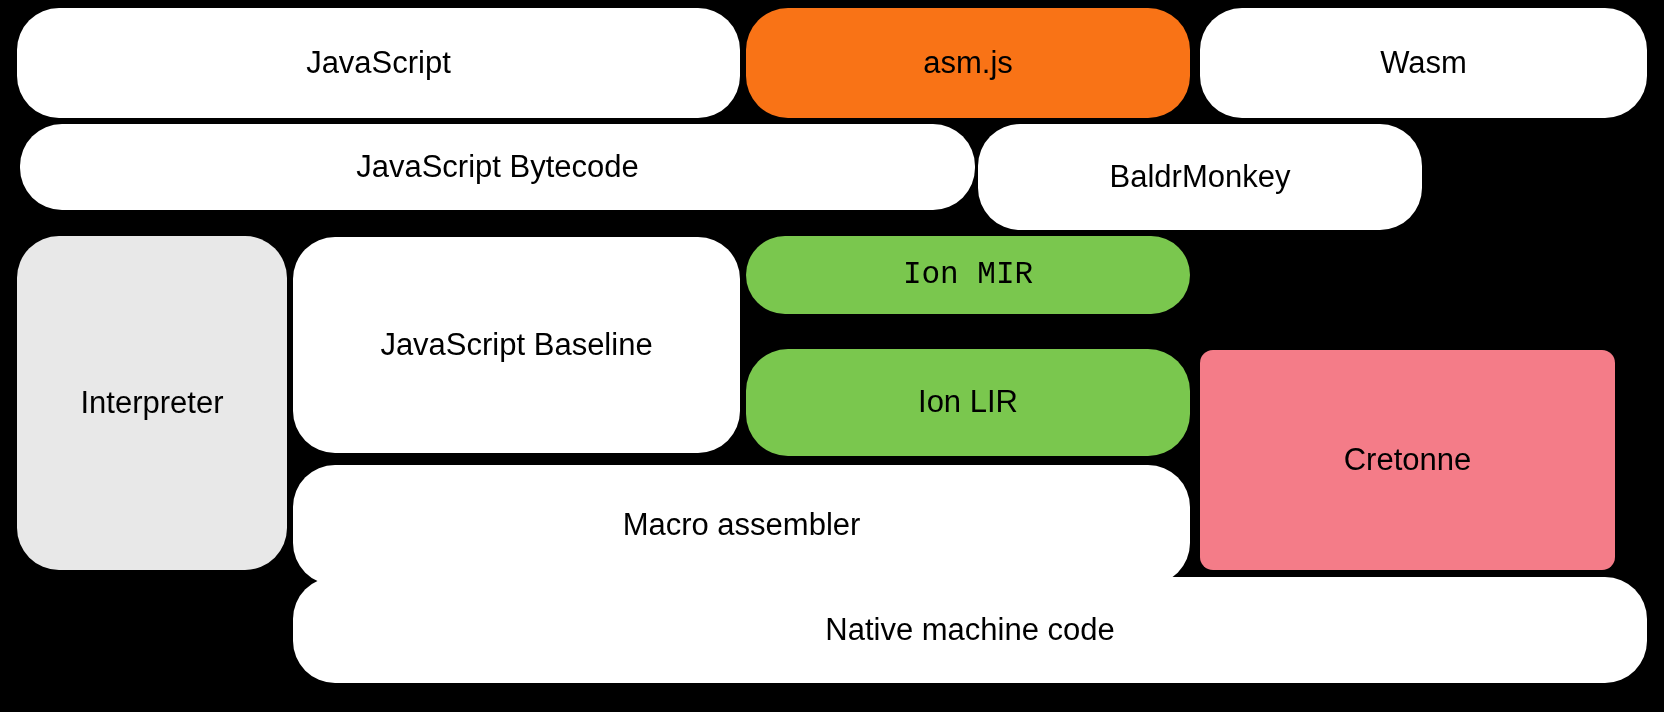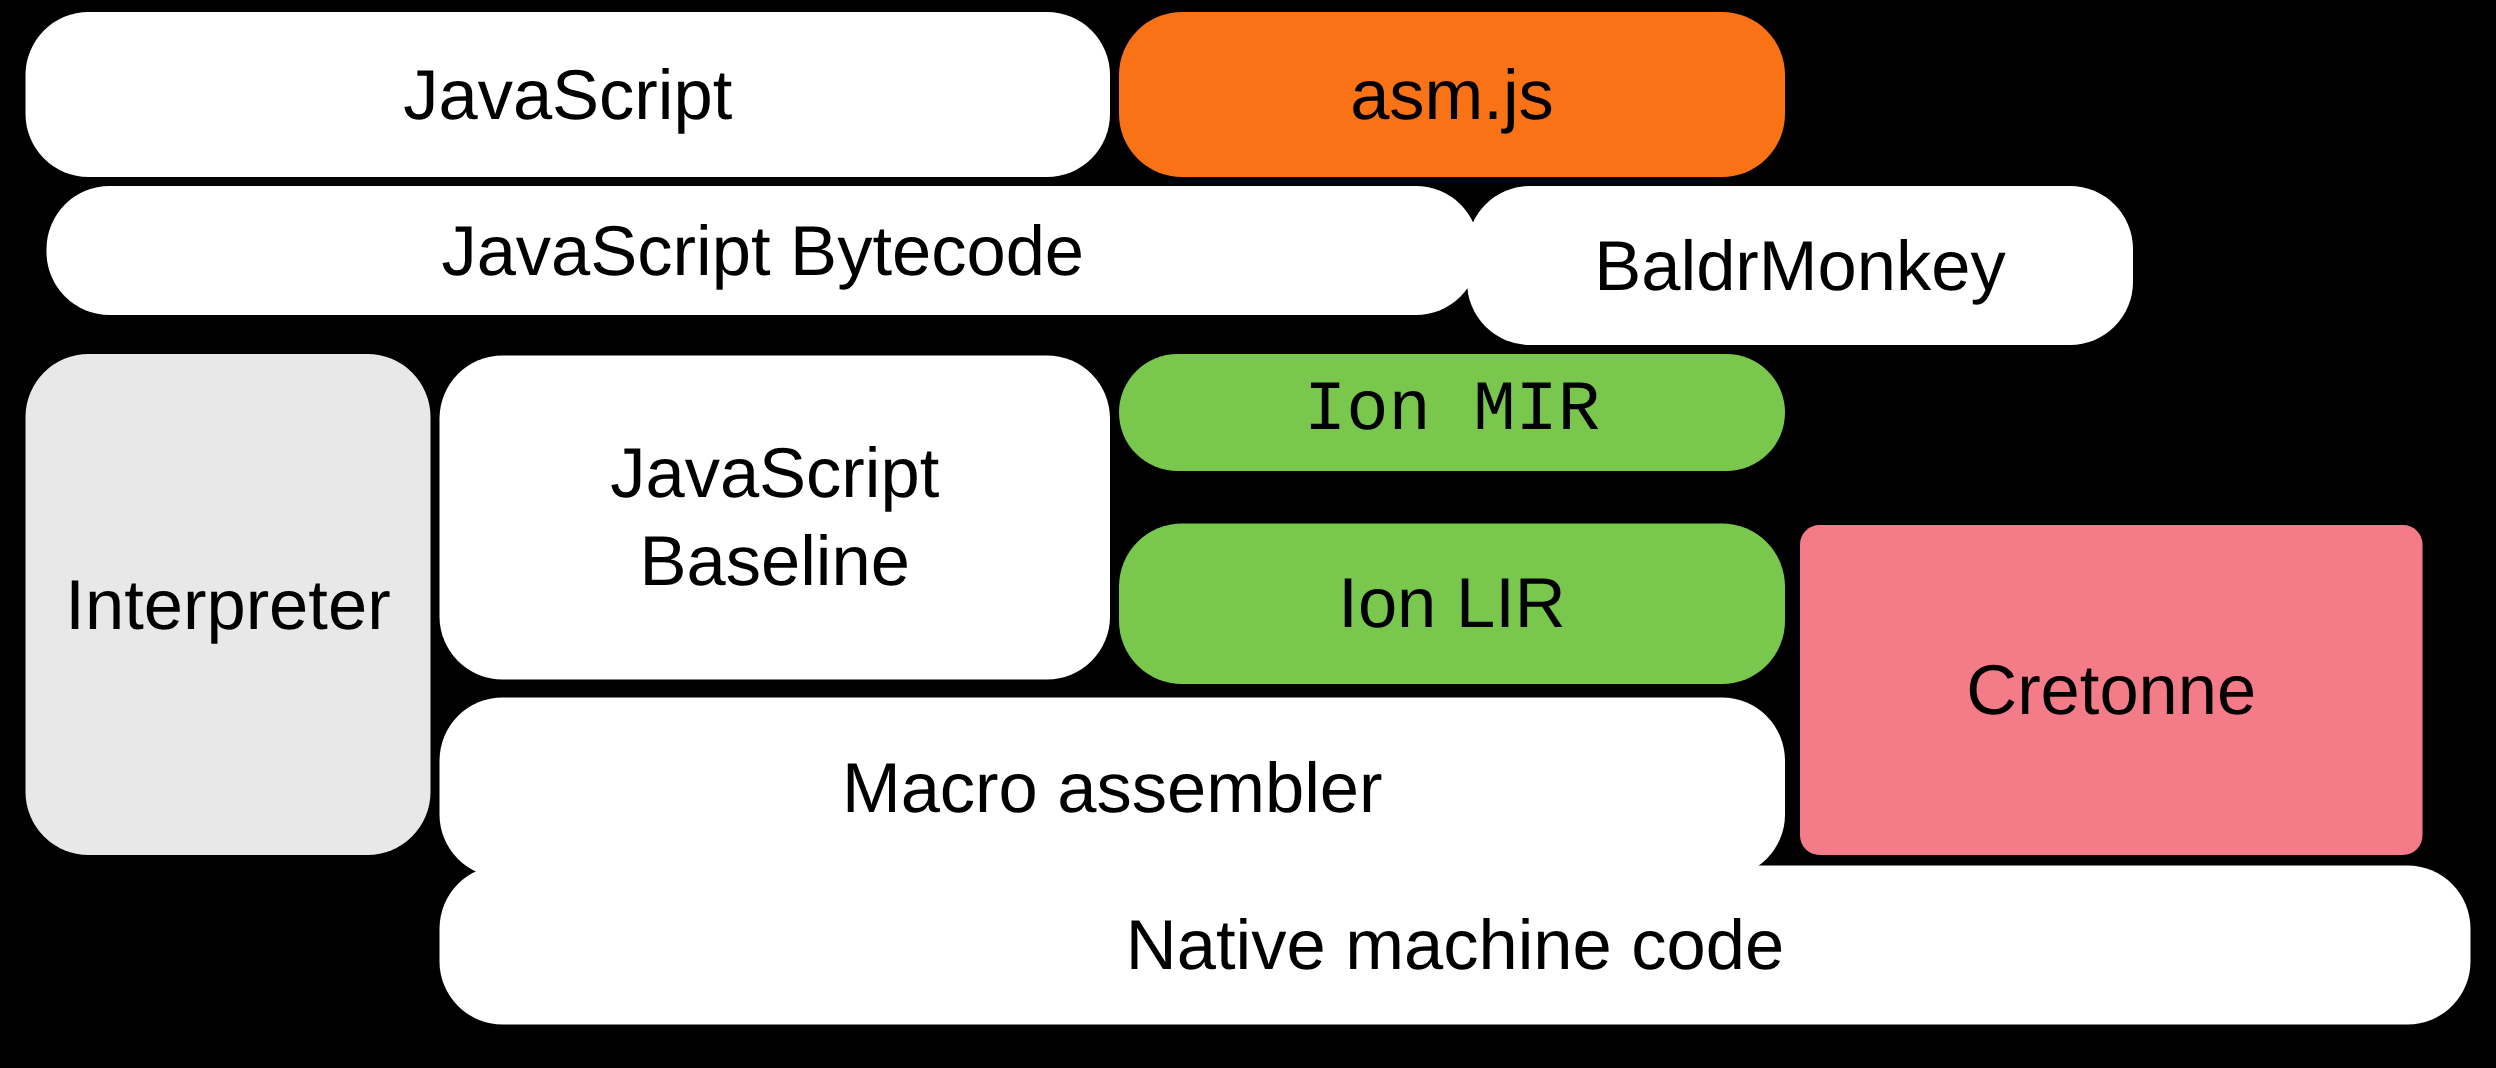--- a/index.html
+++ b/index.html
@@ -6,40 +6,40 @@
     margin: 0;
     padding: 0;
     background: #000;
   }
   .stage {
     position: relative;
     width: 1664px;
     height: 712px;
     overflow: hidden;
     font-family: "Liberation Sans", "DejaVu Sans", sans-serif;
-    font-size: 47px;
+    font-size: 31px;
     line-height: 1.25;
     color: #000;
   }
   .node {
     position: absolute;
     border-radius: 42px;
     display: flex;
     align-items: center;
     justify-content: center;
     text-align: center;
     box-sizing: border-box;
   }
   .node .label { display: block; }
 
   
   .n-javascript   { left: 17px;   top: 8px;   width: 723px;  height: 110px; }
   .n-asmjs        { left: 746px;  top: 8px;   width: 444px;  height: 110px; }
   .n-wasm         { left: 1200px; top: 8px;   width: 447px;  height: 110px; }
-  .n-bytecode     { left: 31px;   top: 124px; width: 955px;  height: 86px; }
+  .n-bytecode     { left: 20px;   top: 124px; width: 955px;  height: 86px; }
   .n-baldrmonkey  { left: 978px;  top: 124px; width: 444px;  height: 106px; text-align: right; }
   .n-interpreter  { left: 17px;   top: 236px; width: 270px;  height: 334px; padding: 0 10px; }
   .n-baseline     { left: 293px;  top: 237px; width: 447px;  height: 216px; padding: 0 45px; }
   .n-ion-mir      { left: 746px;  top: 236px; width: 444px;  height: 78px; font-family: Liberation Mono, monospace; }
   .n-ion-lir      { left: 746px;  top: 349px; width: 444px;  height: 107px; }
   .n-cretonne     { left: 1200px; top: 350px; width: 415px;  height: 220px; border-radius: 13px; }
   .n-macro        { left: 293px;  top: 465px; width: 897px;  height: 120px; }
   .n-native       { left: 293px;  top: 577px; width: 1354px; height: 106px; }
 </style>
 </head>
@@ -48,20 +48,23 @@
 <div class="stage" style="background: rgb(0, 0, 0);">
 
   <div class="node n-javascript" style="background: rgb(255, 255, 255);">
     <span class="label">JavaScript</span>
   </div>
 
   <div class="node n-asmjs" style="background: #f97316;">
     <span class="label">asm.js</span>
   </div>
 
+  <div class="node n-wasm" style="background: rgb(255, 255, 255);">
+    <span class="label">Wasm</span>
+  </div>
 
   <div class="node n-bytecode" style="background: rgb(255, 255, 255);">
     <span class="label">JavaScript Bytecode</span>
   </div>
 
   <div class="node n-baldrmonkey" style="background: rgb(255, 255, 255);">
     <span class="label">BaldrMonkey</span>
   </div>
 
   <div class="node n-interpreter" style="background: rgb(232, 232, 232);">

